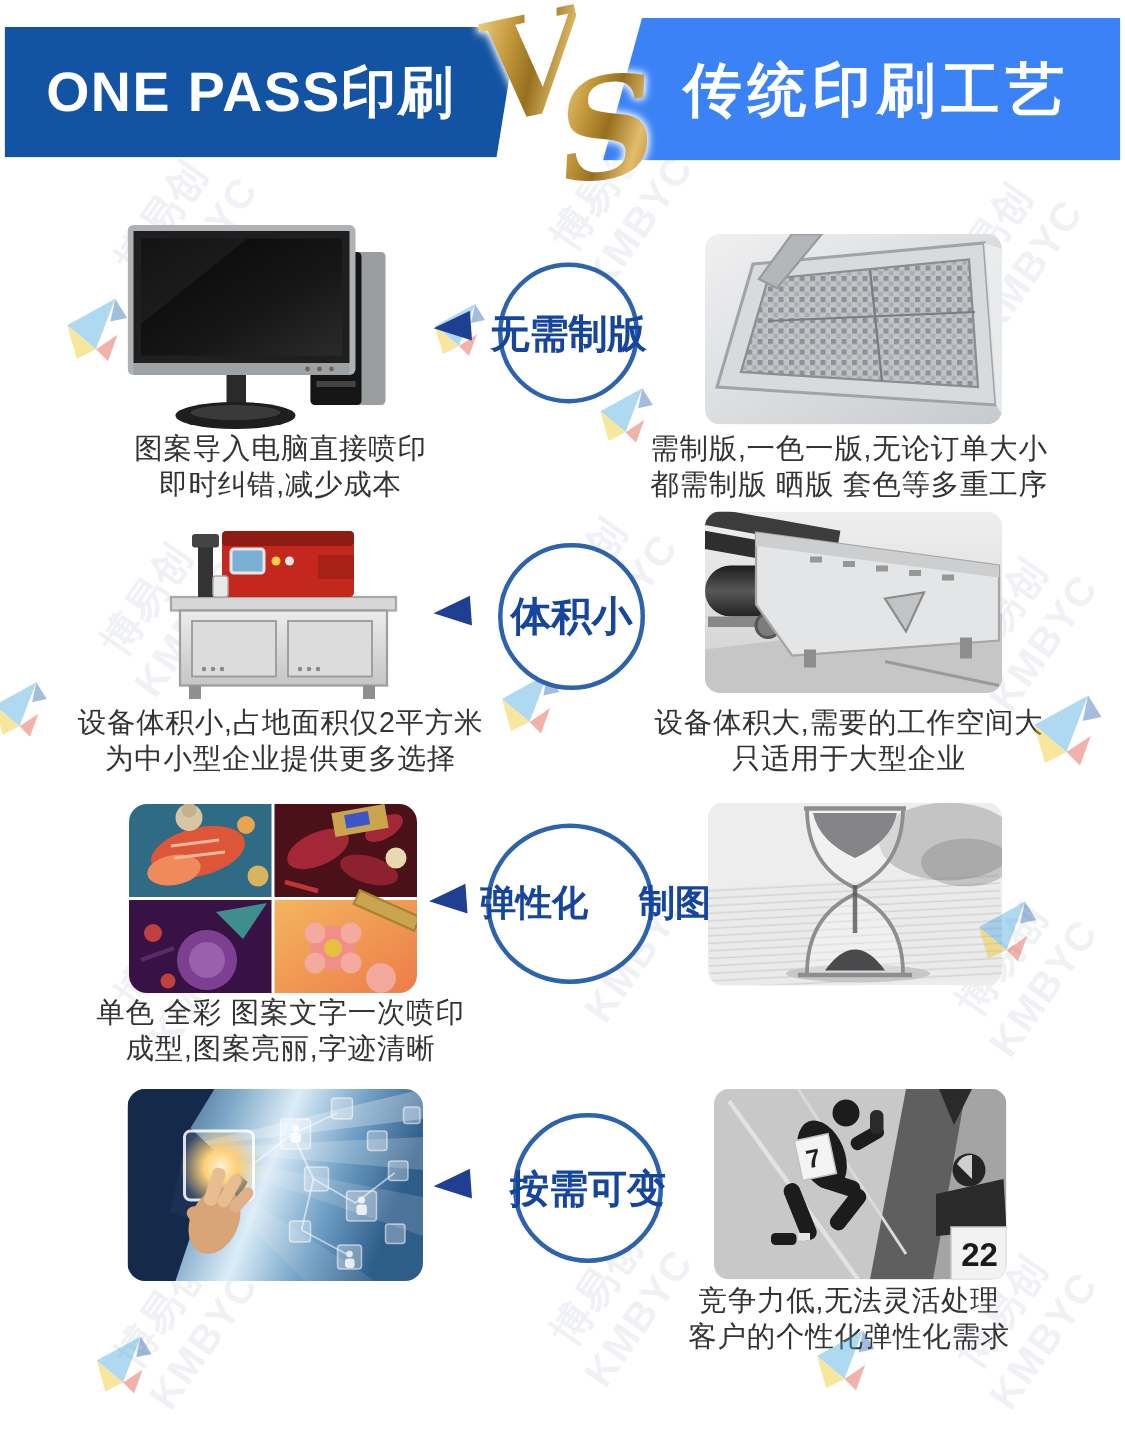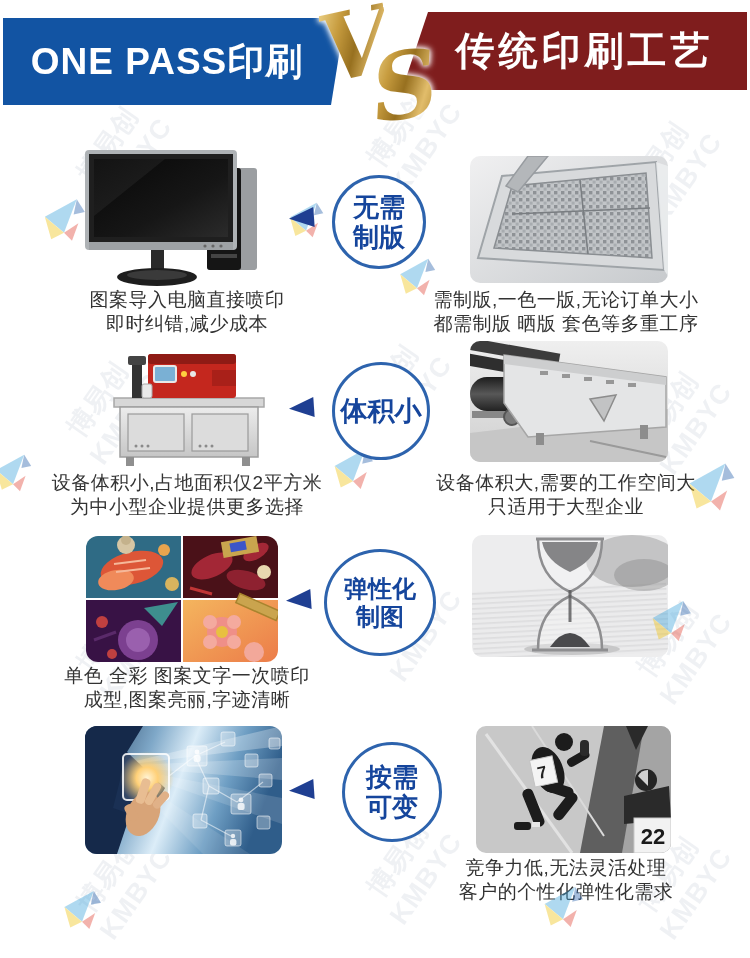--- a/index.html
+++ b/index.html
@@ -4,21 +4,21 @@
 <style>
   html,body { margin:0; padding:0; background:#fff; }
   #stage {
     position:relative; width:750px; height:958px; overflow:hidden; background:#fff;
     font-family:"Liberation Sans", sans-serif;
   }
   
   .banner { position:absolute; display:flex; align-items:center; justify-content:center; z-index:4; }
   .banner-left  { left:3px;  top:18px; width:342px; height:87px; background:#1254a3;
                   clip-path:polygon(0 0,100% 0,calc(100% - 14px) 100%,0 100%); }
-  .banner-right { left:402px; top:12px; width:345px; height:78px; background:#7f1d1d;
+  .banner-right { left:402px; top:12px; width:345px; height:95px; background:#3b82f6;
                   clip-path:polygon(26px 0,100% 0,100% 100%,0 100%);font-family:Liberation Serif, serif; }
   .banner-title { color:#fff; font-weight:700; white-space:nowrap;text-align:center; }
   .banner-left  .banner-title { font-size:37px; letter-spacing:1px; padding-right:14px; }
   .banner-right .banner-title { font-size:39px; letter-spacing:4px; padding-left:20px; }
   .vs-wrap { position:absolute; left:308px; top:-14px; width:150px; height:160px; z-index:5;
              display:flex; align-items:center; justify-content:center;
              filter:drop-shadow(0 0 3px rgba(255,255,255,.95)) drop-shadow(0 0 2px rgba(255,255,255,.85));
              font-family:"DejaVu Serif", serif; font-style:italic; font-weight:700; }
   .vs-v,.vs-s { display:inline-block; font-size:92px; line-height:92px;
              background:linear-gradient(115deg,#f0d78e 5%,#c79c3f 30%,#97701f 50%,#e2bd6b 72%,#a57d25 95%);
@@ -32,30 +32,30 @@
   
   .photo { position:absolute; z-index:2; overflow:hidden; }
   .r10 { border-radius:10px; } .r12 { border-radius:12px; }
   .photo svg { display:block; }
   
   .cap { position:absolute; z-index:2; text-align:center; color:#333; font-size:19px; line-height:24px; letter-spacing:.5px; }
   .cap-left  { left:2px;   width:370px; }
   .cap-right { left:385px; width:362px; }
   
   .badge { position:absolute; z-index:4; background:#fff; border:3px solid #2d63ad; border-radius:50%;
-           display:flex; flex-direction:column; align-items:center; justify-content:center; }
+           display:flex; flex-direction:row; align-items:center; justify-content:center; }
   .badge-line { color:#15459c; font-weight:700; text-align:center; white-space:nowrap; }
   .badge-line:empty { display:none; }
   .badge-1 { left:332px; top:175px; width:88px;  height:88px; }
   .badge-2 { left:332px; top:362px; width:92px;  height:92px; }
   .badge-3 { left:324px; top:549px; width:106px; height:101px; }
   .badge-4 { left:342px; top:742px; width:94px;  height:94px; }
   .badge-1 .badge-line { font-size:26px; line-height:30px; }
   .badge-2 .badge-line { font-size:27px; line-height:30px; }
-  .badge-3 .badge-line { font-size:24px; line-height:28px; }
+  .badge-3 .badge-line { font-size:24px; line-height:28px;margin-left:34px; }
   .badge-4 .badge-line { font-size:26px; line-height:30px; }
   .arrow { position:absolute; z-index:4; width:27px; height:22px; }
   .arrow-1 { left:288px; top:207px; }
   .arrow-2 { left:288px; top:397px; }
   .arrow-3 { left:285px; top:589px; }
   .arrow-4 { left:288px; top:779px; }
 </style>
 </head>
 <body>
 

